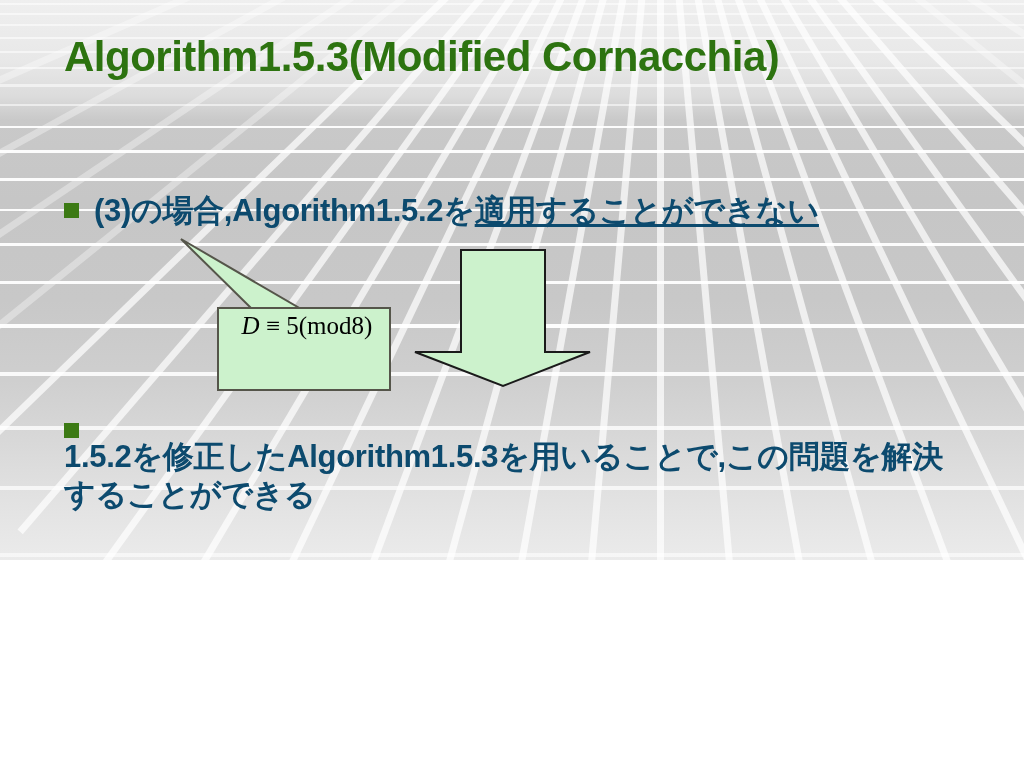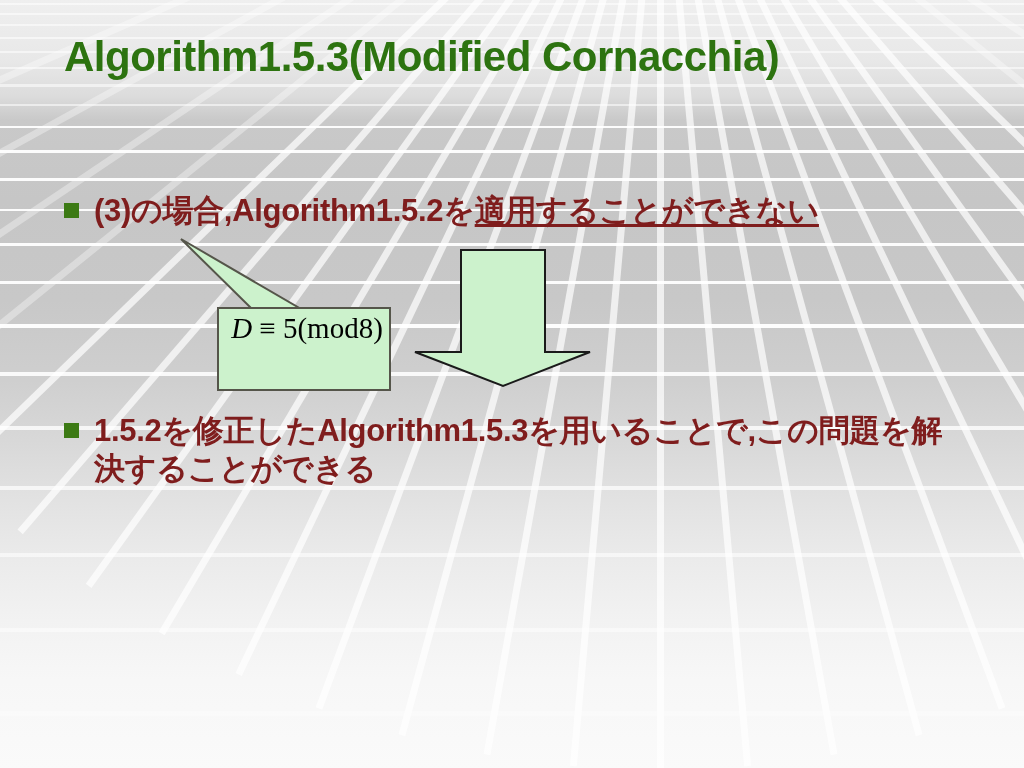--- a/index.html
+++ b/index.html
@@ -3,21 +3,21 @@
 <meta charset="utf-8">
 <style>
   html, body {
     margin: 0;
     padding: 0;
     background: #ffffff;
   }
   #slide {
     position: relative;
     width: 1024px;
-    height: 768px;
+    height: 560px;
     overflow: hidden;
     font-family: "Liberation Sans", "DejaVu Sans", sans-serif;
     background: #d2d2d2;
   }
 
   
   .bg-layer {
     position: absolute;
     left: 0; top: 0;
     width: 1024px; height: 768px;
@@ -72,33 +72,33 @@
     white-space: nowrap;
   }
 
   
   .bullet-block {
     position: absolute;
     display: flex;
     align-items: flex-start;
   }
   #bullet1 { left: 64px; top: 192px; width: 900px; }
-  #bullet2 { left: 64px; top: 412px; width: 900px; }
+  #bullet2 { left: 64px; top: 412px; width: 900px; flex-direction: column; }
 
   .bullet-marker {
     width: 15px;
     height: 15px;
     margin-top: 11px;
     margin-right: 15px;
     flex: 0 0 auto;
   }
   .bullet-text {
     font-size: 31px;
     font-weight: bold;
-    color: #7f1d1d;
+    color: #0c4a6e;
     line-height: 1.22;
     letter-spacing: -0.3px;
   }
   .u { text-decoration: underline; text-underline-offset: 3px; }
 
   
   #shapes {
     position: absolute;
     left: 0; top: 0;
     width: 1024px; height: 768px;
@@ -106,21 +106,21 @@
   #callout-text {
     position: absolute;
     left: 222px;
     top: 312px;
     width: 170px;
     text-align: center;
     color: #000000;
   }
   .formula {
     font-family: "Liberation Serif", "DejaVu Serif", serif;
-    font-size: 29px;
+    font-size: 25px;
     line-height: 1.15;
     white-space: nowrap;
   }
   .formula .var { font-style: italic; }
   .callout-sub {
     font-family: "Liberation Sans", "DejaVu Sans", sans-serif;
     font-size: 22px;
     line-height: 1.2;
     margin-top: 1px;
   }

